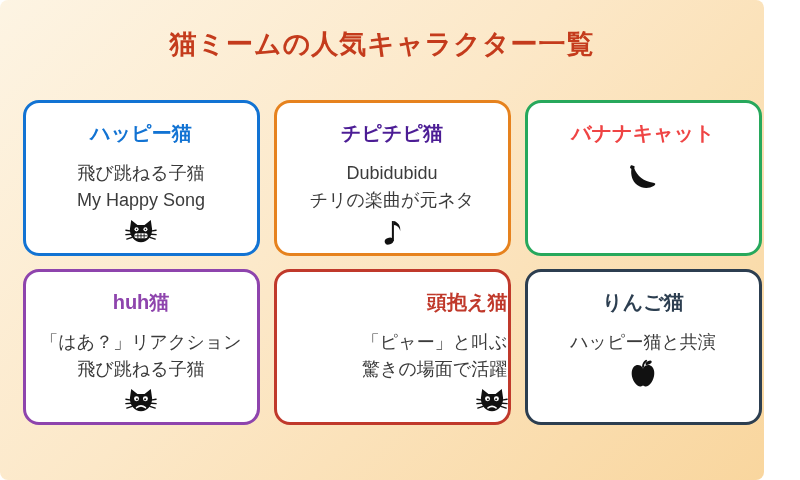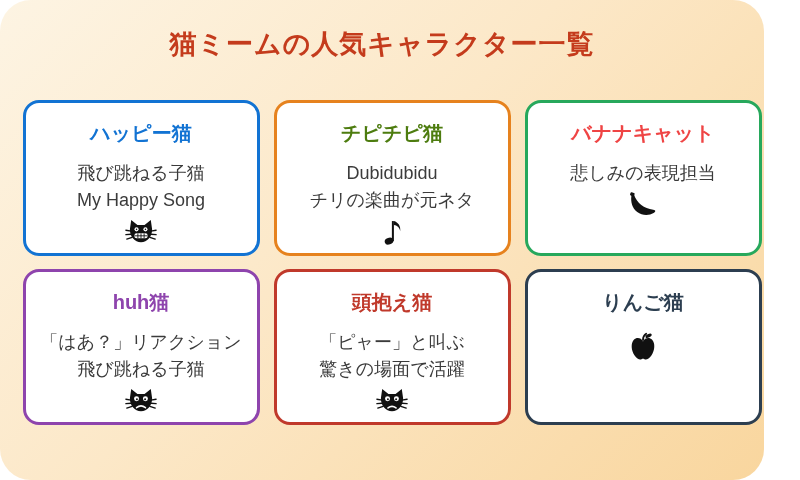--- a/index.html
+++ b/index.html
@@ -4,21 +4,21 @@
 <style>
   * { margin:0; padding:0; box-sizing:border-box; }
   html,body { background:#ffffff; }
   body {
     width:800px; height:480px;
     font-family:"Liberation Sans","DejaVu Sans",sans-serif;
     overflow:hidden;
   }
   .canvas {
     width:764px; height:480px;
-    border-radius:31px;
+    border-radius:8px;
     background:linear-gradient(135deg,#fdf4e3 0%,#fce8c8 45%,#f9d69e 100%);
     position:relative;
   }
   .page-title {
     text-align:center;
     padding-top:26px;
     font-size:27px;
     font-weight:bold;
     letter-spacing:1px;
     color:#c43b1c;
@@ -96,38 +96,37 @@
               <line x1="14.5" y1="15.5" x2="14.5" y2="21"></line>
               <line x1="18" y1="15.5" x2="18" y2="21"></line>
               <line x1="21.5" y1="15.5" x2="21.5" y2="21"></line>
               <line x1="10.8" y1="18.3" x2="25.2" y2="18.3"></line>
             </g>
           </svg>
         </div>
     </div>
 
     <div class="card" style="border-color: rgb(230, 130, 30);">
-      <div class="card-title" style="color: #4d7c0f; font-family: Liberation Serif, serif;">チピチピ猫</div>
+      <div class="card-title" style="color: #4c1d95; font-family: Liberation Serif, serif;">チピチピ猫</div>
       <div class="card-lines">
         <div>Dubidubidu</div>
         <div>チリの楽曲が元ネタ</div>
       </div>
       <div class="icon">
           <svg viewBox="0 0 24 32" width="21" height="28">
             <ellipse cx="8" cy="26.5" rx="5" ry="3.8" fill="#111" transform="rotate(-18 8 26.5)"></ellipse>
             <rect x="11.3" y="3.5" width="2.3" height="23" fill="#111"></rect>
             <path fill="#111" d="M13.6 3.5 C18.5 5 21.5 9 20.8 15 C20.2 11 17.2 8.3 13.6 8 Z"></path>
           </svg>
         </div>
     </div>
 
     <div class="card" style="border-color: rgb(39, 168, 92);">
       <div class="card-title" style="color: #ef4444;">バナナキャット</div>
       <div class="card-lines">
-        <div>悲しみの表現担当</div>
       </div>
       <div class="icon">
           <svg viewBox="0 0 34 28" width="32" height="26">
             <path fill="#111" d="M4.5 4 C3.6 2.2 6.2 0.8 7.2 2.8 C10.8 12.5 18 18 28 19 C30.8 19.3 31 21 28.4 22.6 C23.5 25.7 16 25.5 10.8 21.6 C5.2 17.4 3.6 10.6 4.5 4 Z"></path>
             <rect x="3.2" y="0.6" width="4.6" height="3.6" rx="1.1" fill="#111" transform="rotate(18 5.5 2.4)"></rect>
           </svg>
         </div>
     </div>
 
     <div class="card" style="border-color: rgb(142, 68, 173);">
@@ -149,21 +148,21 @@
             <path fill="#111" d="M7 0.5 L14 6.2 L22 6.2 L29 0.5 L30.5 11 C30.5 19.5 25 25.5 18 25.5 C11 25.5 5.5 19.5 5.5 11 Z"></path>
             <circle cx="13" cy="11.5" r="2.8" fill="#fff"></circle>
             <circle cx="23" cy="11.5" r="2.8" fill="#fff"></circle>
             <circle cx="13.4" cy="12" r="1.1" fill="#111"></circle>
             <circle cx="22.6" cy="12" r="1.1" fill="#111"></circle>
             <path d="M13 21.5 Q18 17.5 23 21.5" stroke="#fff" stroke-width="1.8" fill="none" stroke-linecap="round"></path>
           </svg>
         </div>
     </div>
 
-    <div class="card" style="border-color: rgb(192, 57, 43);">
+    <div class="card" style="border-color: rgb(192, 57, 43); align-items: flex-end;">
       <div class="card-title" style="color: rgb(192, 57, 43);">頭抱え猫</div>
       <div class="card-lines">
         <div>「ピャー」と叫ぶ</div>
         <div>驚きの場面で活躍</div>
       </div>
       <div class="icon">
           <svg viewBox="0 0 36 28" width="32" height="26">
             <g stroke="#111" stroke-width="1.5" stroke-linecap="round">
               <line x1="1" y1="12" x2="7" y2="13"></line>
               <line x1="1" y1="17" x2="7" y2="16.5"></line>
@@ -178,20 +177,21 @@
             <circle cx="13.4" cy="12" r="1.1" fill="#111"></circle>
             <circle cx="22.6" cy="12" r="1.1" fill="#111"></circle>
             <path d="M13.5 21.8 Q18 18.2 22.5 21.8" stroke="#fff" stroke-width="1.8" fill="none" stroke-linecap="round"></path>
           </svg>
         </div>
     </div>
 
     <div class="card" style="border-color: rgb(44, 62, 80);">
       <div class="card-title" style="color: rgb(44, 62, 80);">りんご猫</div>
       <div class="card-lines">
+        <div>ハッピー猫と共演</div>
       </div>
       <div class="icon">
           <svg viewBox="0 0 30 32" width="28" height="30">
             <path fill="#111" d="M15 10 C13 5.8 8 5.2 5.2 8.2 C1.8 11.8 2.2 19.6 6 25 C8.5 28.6 11.5 30 13.4 29 C14.4 28.5 15.6 28.5 16.6 29 C18.5 30 21.5 28.6 24 25 C27.8 19.6 28.2 11.8 24.8 8.2 C22 5.2 17 5.8 15 10 Z"></path>
             <path d="M15 8.5 C15 5.5 16 3.4 18.4 1.8" stroke="#111" stroke-width="2" fill="none" stroke-linecap="round"></path>
             <ellipse cx="21" cy="4" rx="3.6" ry="1.8" fill="#111" transform="rotate(-28 21 4)"></ellipse>
           </svg>
         </div>
     </div>
 

